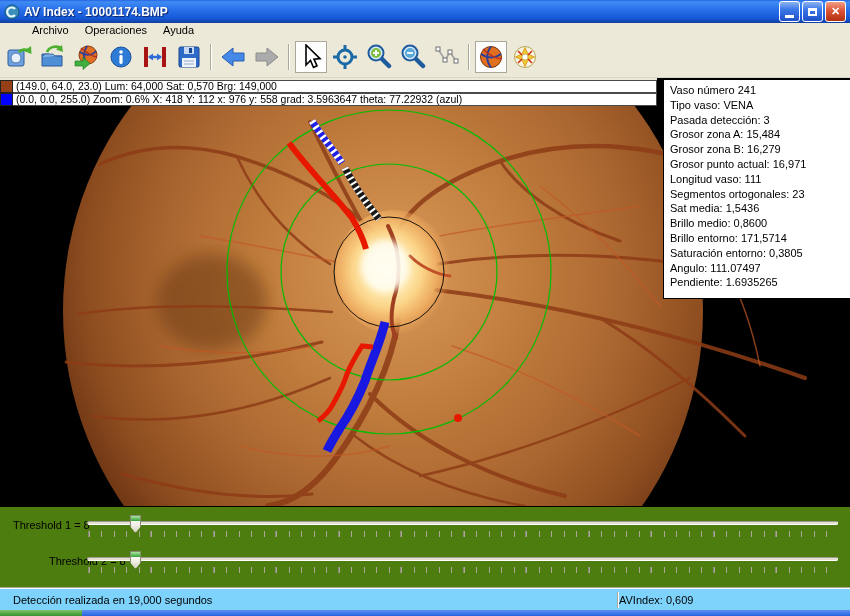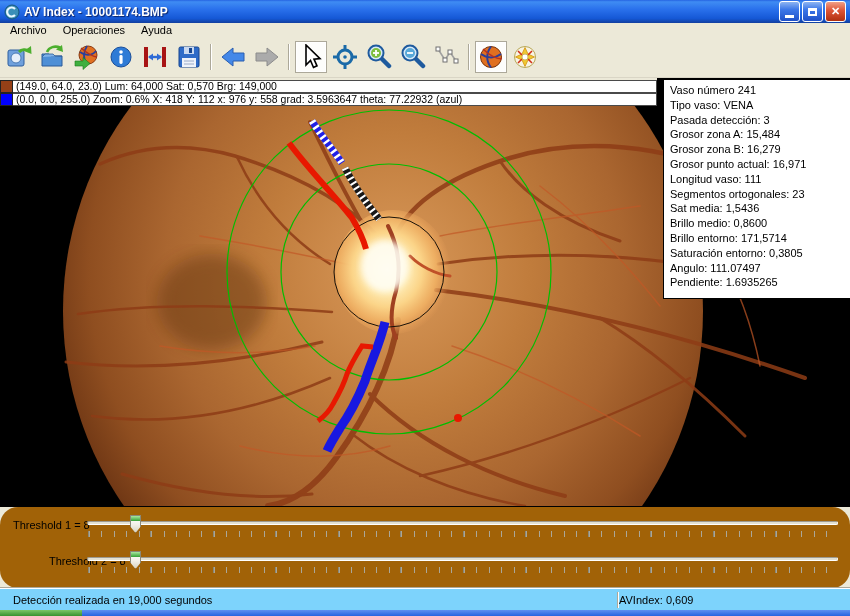--- a/index.html
+++ b/index.html
@@ -15,21 +15,21 @@
   .title-text { color:#fff; font-weight:bold; font-size:12px; text-shadow:1px 1px 1px #0A246A; flex:1;
     white-space:nowrap; overflow:hidden; }
   .winbtn { width:21px; height:21px; margin-left:2px; border:1px solid #fff; border-radius:3px;
     display:flex; align-items:center; justify-content:center; color:#fff; font-size:11px; font-weight:bold;
     background:linear-gradient(180deg,#8DB4F2 0%,#3C77E8 40%,#1E50C8 100%); cursor:default; }
   .winbtn.close { background:linear-gradient(180deg,#F0A088 0%,#DD5436 45%,#B03010 100%); }
   .glyph-min { display:block; width:9px; height:3px; background:#fff; margin-top:10px; }
   .glyph-restore { display:block; width:9px; height:8px; border:2px solid #fff; border-top-width:3px; }
 
   
-  .menubar { height:14px; flex:0 0 14px; background:#ECE9D8; display:flex; align-items:center; padding-left:2px; }
+  .menubar { height:14px; flex:0 0 14px; background:#ECE9D8; display:flex; align-items:center; padding-left:24px; }
   .menu-item { padding:0 8px; color:#000; cursor:default; }
 
   
   .toolbar { height:41px; flex:0 0 41px; background:#ECE9D8; display:flex; align-items:center;
     padding-left:2px; border-bottom:1px solid #DAD6C6; }
   .tb-btn { width:32px; height:32px; display:flex; align-items:center; justify-content:center;
     border:1px solid transparent; margin:0 1px; }
   .tb-btn.checked { background:#FDFDFB; border:1px solid #ACA899; box-shadow:inset 0 0 0 1px #fff; }
   .tb-sep { width:2px; height:26px; margin:0 4px; border-left:1px solid #ACA899; border-right:1px solid #fff; }
   .tb-btn svg { display:block; }
@@ -46,21 +46,21 @@
 
   
   .image-area { width:850px; height:400px; background:#000; overflow:hidden; position:relative; }
 
   
   .vessel-panel { position:absolute; left:663px; top:1px; width:192px; background:#fff;
     border:1px solid #000; padding:3px 0 8px 6px; z-index:5; }
   .vp-line { font-size:11px; line-height:14.8px; white-space:nowrap; }
 
   
-  .thresholds { position:relative; flex:0 0 81px; height:81px; background:#a16207;border-radius:18px; }
+  .thresholds { position:relative; flex:0 0 81px; height:81px; background:#4d7c0f; }
   .th-label { position:absolute; left:13px; font-size:11px; }
   .th-label.t1 { top:12px; } .th-label.t2 { top:48px;margin-left:36px; }
   .track { position:absolute; left:87px; width:751px; height:4px; background:#E4E1D2;
     border:1px solid #9D9A90; border-bottom-color:#fff; border-right-color:#fff; border-radius:2px; }
   .track.t1 { top:14px; } .track.t2 { top:50px; }
   .ticks { position:absolute; left:88px; width:750px; height:6px;
     background:
       repeating-linear-gradient(90deg,#8A8878 0 1px,transparent 1px 62.5px),
       repeating-linear-gradient(90deg,transparent 0 0.5px,#ABA798 0.5px 1.5px,transparent 1.5px 12.5px);
   }

